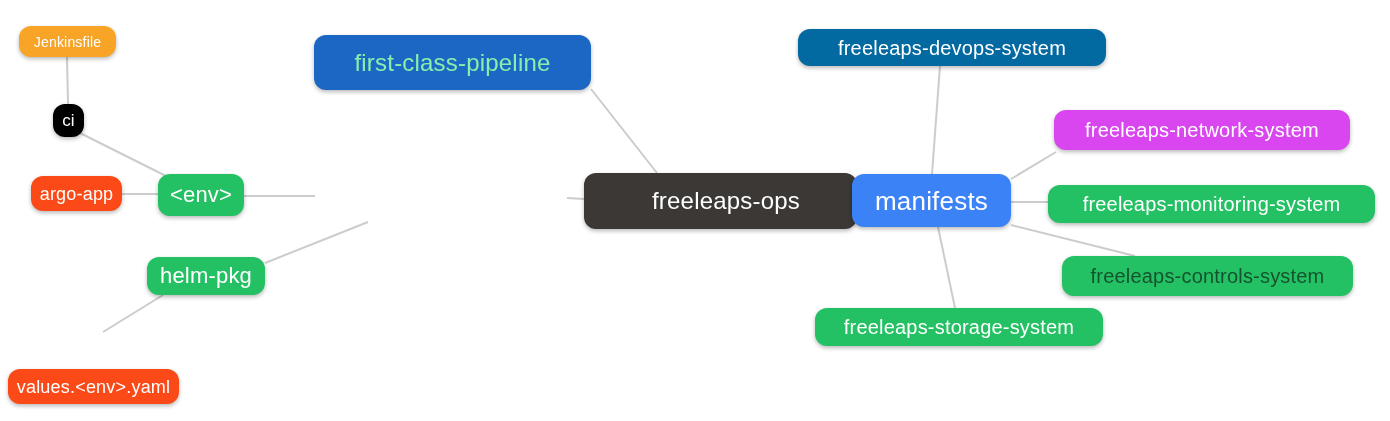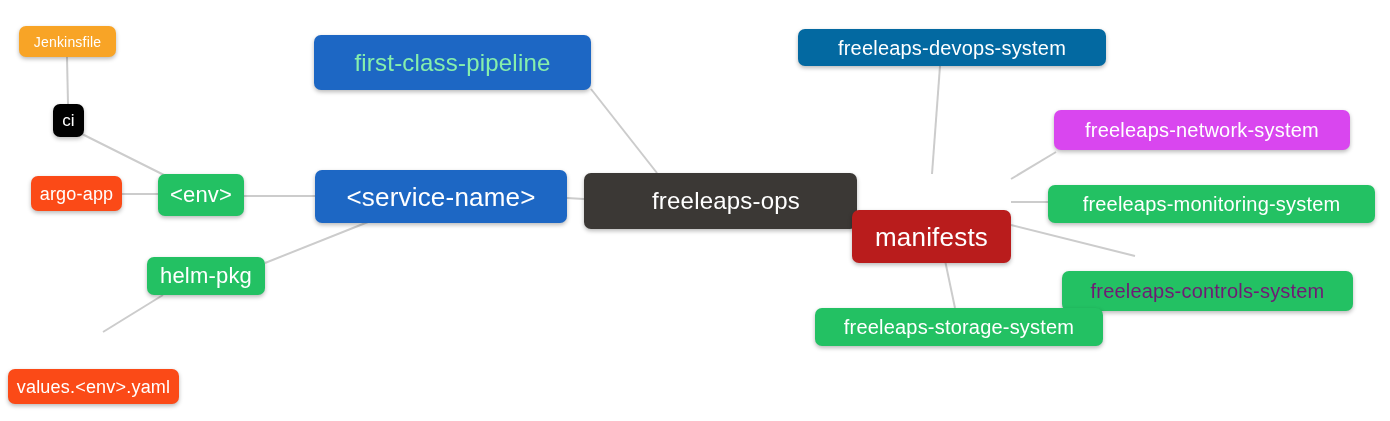--- a/index.html
+++ b/index.html
@@ -21,21 +21,21 @@
     top: 0;
     width: 1390px;
     height: 421px;
   }
   .node {
     position: absolute;
     display: flex;
     align-items: center;
     justify-content: center;
     color: #ffffff;
-    border-radius: 7px;
+    border-radius: 12px;
     box-shadow: 0 2px 4px rgba(0,0,0,0.28);
     white-space: nowrap;
     cursor: pointer;
     line-height: 1;
     letter-spacing: 0.2px;
   }
 </style>
 </head>
 <body>
 
@@ -57,21 +57,20 @@
       <line x1="938" y1="227" x2="955" y2="308" stroke="#cccccc" stroke-width="2"></line>
     </svg>
 
   <div class="node" style="left: 19px; top: 26px; width: 97px; height: 31px; font-size: 14px; background: rgb(248, 164, 38); color: rgb(255, 255, 255);">Jenkinsfile</div>
   <div class="node" style="left: 53px; top: 104px; width: 31px; height: 33px; font-size: 17px; background: #000000; color: rgb(255, 255, 255);">ci</div>
   <div class="node" style="left: 31px; top: 176px; width: 91px; height: 35px; font-size: 18px; background: rgb(251, 74, 23); color: rgb(255, 255, 255);">argo-app</div>
   <div class="node" style="left: 158px; top: 174px; width: 86px; height: 42px; font-size: 22px; background: rgb(35, 193, 99); color: rgb(255, 255, 255);">&lt;env&gt;</div>
   <div class="node" style="left: 147px; top: 257px; width: 118px; height: 38px; font-size: 22px; background: rgb(35, 193, 99); color: rgb(255, 255, 255);">helm-pkg</div>
   <div class="node" style="left: 8px; top: 332px; width: 171px; height: 35px; font-size: 18px; background: rgb(251, 74, 23); color: rgb(255, 255, 255); margin-top: 37px;">values.&lt;env&gt;.yaml</div>
   <div class="node" style="left: 314px; top: 35px; width: 277px; height: 55px; font-size: 24px; background: rgb(29, 103, 196); color: #86efac;">first-class-pipeline</div>
-  <div class="node" style="left: 315px; top: 170px; width: 252px; height: 53px; font-size: 26px; background: rgb(29, 103, 196); color: rgb(255, 255, 255);">&lt;service-name&gt;</div>
   <div class="node" style="left: 584px; top: 173px; width: 262px; height: 56px; font-size: 24px; background: rgb(59, 56, 53); color: rgb(255, 255, 255); padding-left: 11px;">freeleaps-ops</div>
-  <div class="node" style="left: 852px; top: 174px; width: 159px; height: 53px; font-size: 26px; background: #b91c1c; color: rgb(255, 255, 255); margin-top: 36px;">manifests</div>
+  <div class="node" style="left: 852px; top: 174px; width: 159px; height: 53px; font-size: 26px; background: #3b82f6; color: rgb(255, 255, 255);">manifests</div>
   <div class="node" style="left: 798px; top: 29px; width: 308px; height: 37px; font-size: 20px; background: #0369a1; color: rgb(255, 255, 255);">freeleaps-devops-system</div>
   <div class="node" style="left: 1054px; top: 110px; width: 296px; height: 40px; font-size: 20px; background: #d946ef; color: rgb(255, 255, 255);">freeleaps-network-system</div>
   <div class="node" style="left: 1048px; top: 185px; width: 327px; height: 38px; font-size: 20px; background: rgb(35, 193, 99); color: rgb(255, 255, 255);">freeleaps-monitoring-system</div>
-  <div class="node" style="left: 1062px; top: 271px; width: 291px; height: 40px; font-size: 20px; background: rgb(35, 193, 99); color: #701a75;">freeleaps-controls-system</div>
+  <div class="node" style="left: 1062px; top: 256px; width: 291px; height: 40px; font-size: 20px; background: rgb(35, 193, 99); color: #14532d;">freeleaps-controls-system</div>
   <div class="node" style="left: 815px; top: 308px; width: 288px; height: 38px; font-size: 20px; background: rgb(35, 193, 99); color: rgb(255, 255, 255);">freeleaps-storage-system</div>
 </div>
 
 </body></html>

